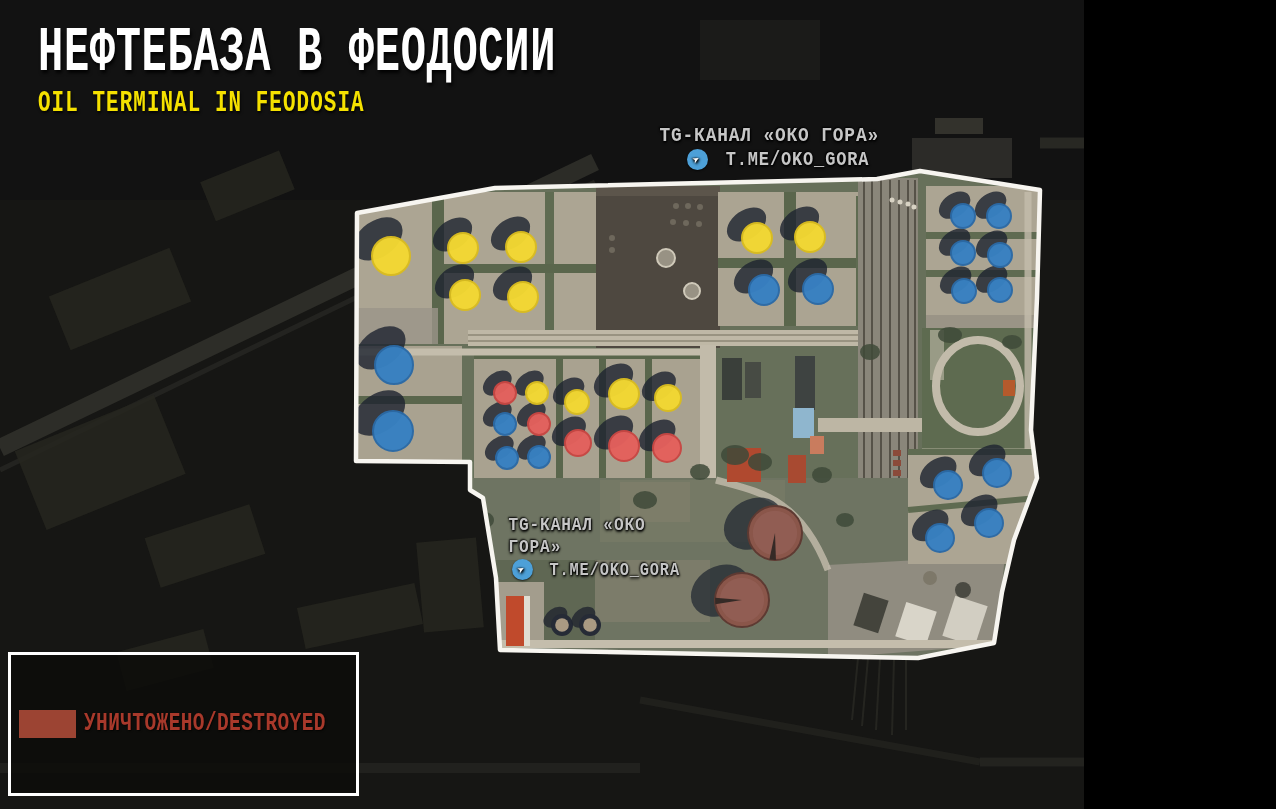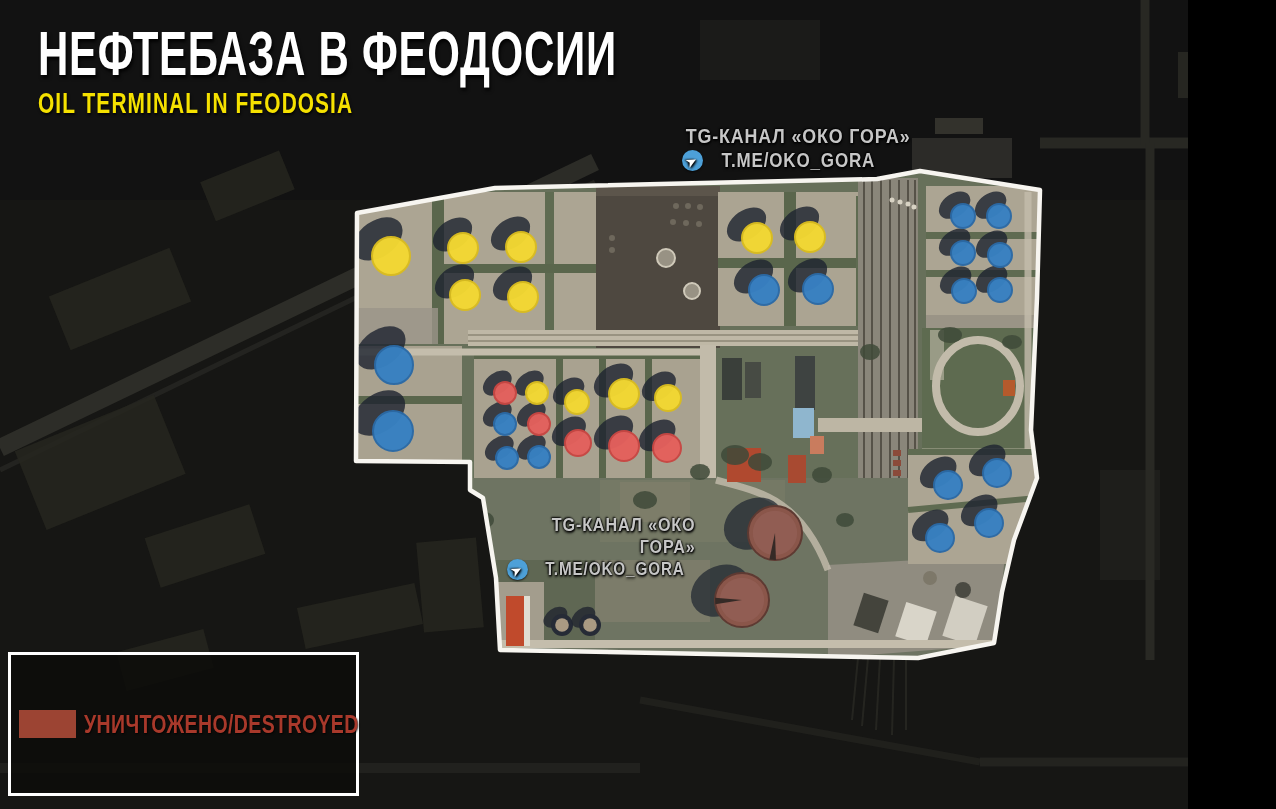--- a/index.html
+++ b/index.html
@@ -1,34 +1,34 @@
 <!DOCTYPE html>
 <html><head>
 <meta charset="utf-8">
 <style>
   html,body{margin:0;padding:0;background:#000;}
   .stage{
-    position:relative;width:1188px;height:809px;overflow:hidden;
+    position:relative;width:1084px;height:809px;overflow:hidden;
     background:#161614;
-    font-family:Liberation Sans, sans-serif;
+    font-family:Liberation Mono, monospace;
   }
   .stage svg{position:absolute;left:0;top:0;}
   .condensed{display:inline-block;transform-origin:0 50%;white-space:nowrap;}
   .title-block{position:absolute;left:38px;top:22px;z-index:5;}
   .main-title{
     font-size:60px;font-weight:700;color:#ffffff;line-height:1.05;
     letter-spacing:1px;transform:scaleX(0.70) scaleY(1.05);
     text-shadow:2px 3px 4px rgba(0,0,0,0.85);
   }
   .sub-title{
     margin-top:2px;font-size:29px;font-weight:700;color:#f5e100;
     letter-spacing:1.5px;transform:scaleX(0.72);
     text-shadow:1px 2px 3px rgba(0,0,0,0.85);
   }
-  .watermark{position:absolute;z-index:6;text-align:right;color:#c6c6c6;font-weight:700;}
+  .watermark{position:absolute;z-index:6;text-align:left;color:#c6c6c6;font-weight:700;}
   .watermark .wline1{
     font-size:21px;letter-spacing:1px;display:inline-block;transform:scaleX(0.85);
     text-shadow:-1px -1px 2px #000,1px 1px 2px #000,0 2px 3px rgba(0,0,0,0.9);
   }
   .watermark .wline2{
     margin-top:1px;font-size:20px;letter-spacing:1px;display:flex;align-items:center;justify-content:center;gap:5px;
     text-shadow:-1px -1px 2px #000,1px 1px 2px #000,0 2px 3px rgba(0,0,0,0.9);
   }
   .watermark.small .wline1{font-size:19px;}
   .watermark.small .wline2{font-size:18px;}
@@ -40,21 +40,21 @@
   .tg-icon span{
     color:#fff;font-size:12px;line-height:1;display:inline-block;
     transform:rotate(-28deg) translate(-1px,0);
   }
   .wtext{display:inline-block;transform:scaleX(0.85);}
   .legend{
     position:absolute;left:8px;top:652px;width:351px;height:144px;z-index:7;
     background:rgba(12,12,10,0.84);border:3px solid #ffffff;
     display:flex;flex-direction:column;justify-content:center;gap:9px;padding-left:8px;box-sizing:border-box;
   }
-  .legend-row{display:flex;align-items:center;gap:8px;height:28px;}
+  .legend-row{display:flex;align-items:flex-end;gap:8px;height:28px;}
   .swatch{width:57px;height:28px;flex:0 0 auto;}
   .legend-label{
     font-size:25px;font-weight:700;letter-spacing:0.5px;
     display:inline-block;transform:scaleX(0.78);transform-origin:0 50%;white-space:nowrap;
     text-shadow:1px 1px 2px rgba(0,0,0,0.8);
   }
 </style>
 </head>
 <body>
 

